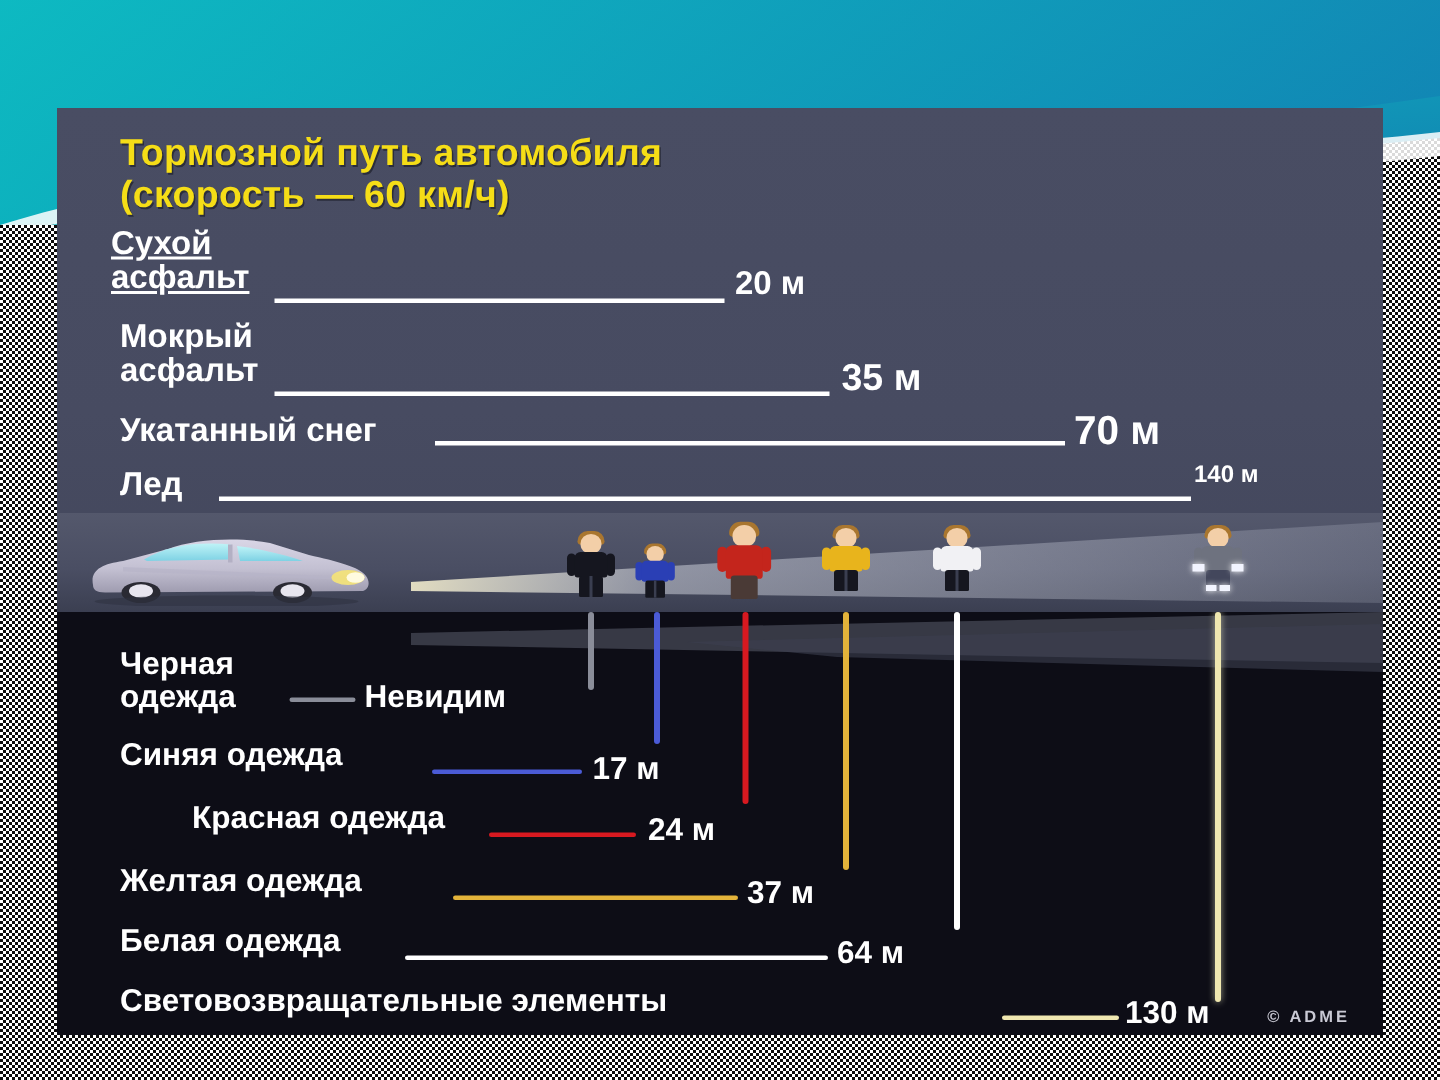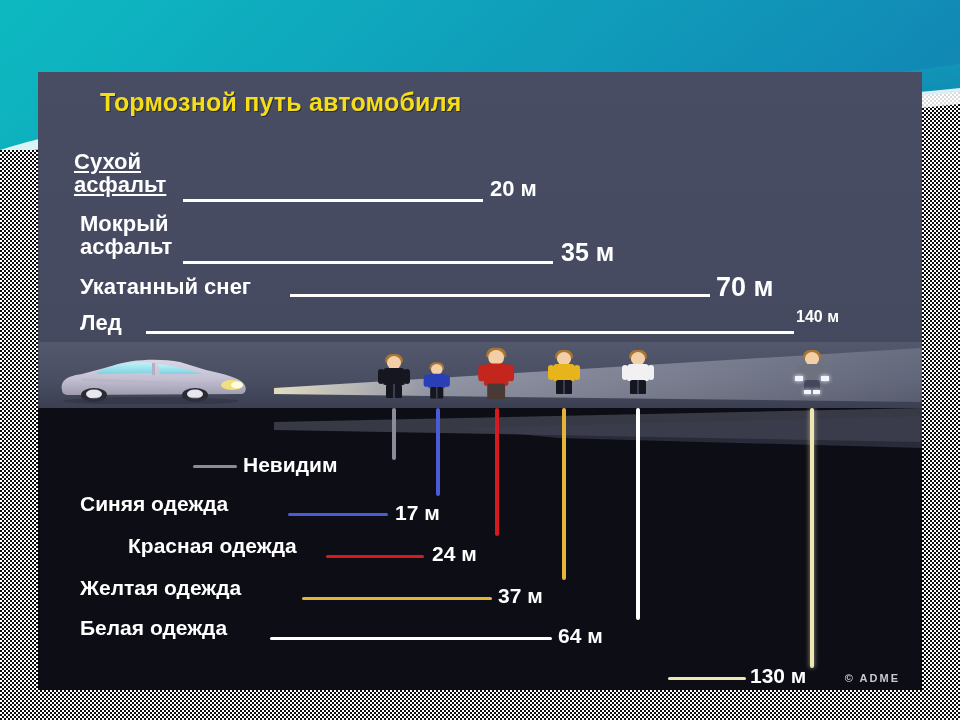--- a/index.html
+++ b/index.html
@@ -39,21 +39,20 @@
   
   .lower{position:absolute;left:0;top:336px;width:884px;height:282px;
          background:#0d0d16;overflow:hidden;}
 
   
   .title{
     position:absolute;left:42px;top:16px;width:700px;
     color:#f5dd17;font-weight:bold;font-size:25px;line-height:1.12;
     letter-spacing:.2px;
     text-shadow:1px 1px 0 #2a2d3b;
-    margin-left:20px;
   }
 
   
   .twoline{position:absolute;color:#fff;font-size:22px;font-weight:bold;line-height:1.06;}
   .twoline .l1{display:block;}
   .twoline .l2{display:block;white-space:nowrap;}
   .road-far{position:absolute;left:0;top:0;width:884px;height:68px;
             background:linear-gradient(180deg,#54586c 0%,#4a4e63 55%,#3a3e50 100%);}
   .car{position:absolute;}
   .ped{position:absolute;width:36px;height:42px;}
@@ -102,20 +101,21 @@
     <path d="M0,0 L960,0 L960,64 C640,112 340,80 120,150 L0,150 Z" fill="url(#tealg2)" opacity="0.75"></path>
     <path d="M0,150 C240,74 620,126 960,88 L960,104 C620,142 250,96 34,150 Z" fill="#ffffff" opacity="0.85"></path>
   </svg>
 
   <div id="card">
 
     <div class="upper"></div>
 
     <div class="title">
       <span>Тормозной путь автомобиля</span><br>
+      <span>(скорость — 60 км/ч)</span>
     </div>
 
     <div class="twoline" style="left:36px;top:78px;text-decoration:underline;">
       <span class="l1">Сухой</span>
       <span class="l2">асфальт</span>
     </div>
     <div style="position:absolute;left:145px;top:127px;width:300px;height:3px;background:#fff;"></div>
     <div class="brow" style="left:452px;top:104px;font-size:22px;">20 м</div>
 
     <div class="twoline" style="left:42px;top:140px;">
@@ -245,39 +245,44 @@
         <path d="M420,20 L884,8 L884,40 L520,30 Z" fill="#3c3f50" opacity="0.6"></path>
       </svg>
 
       <div class="vline" style="left:354px;top:0;height:52px;background:#8a8d99;"></div>
       <div class="vline" style="left:398px;top:0;height:88px;background:#4b5bd6;"></div>
       <div class="vline" style="left:457px;top:0;height:128px;background:#d71920;"></div>
       <div class="vline" style="left:524px;top:0;height:172px;background:#e3b33a;"></div>
       <div class="vline" style="left:598px;top:0;height:212px;background:#ffffff;"></div>
       <div class="vline" style="left:772px;top:0;height:260px;background:#efe7b0;box-shadow:0 0 5px rgba(255,255,210,.6);"></div>
 
+      <div class="btwo" style="left:42px;top:24px;">
+        <span>Черная</span>
+        <span>одежда</span>
+      </div>
       <div class="bleader" style="left:155px;top:57px;width:44px;background:#8a8d99;"></div>
       <div class="bval" style="left:205px;top:45px;">Невидим</div>
 
       <div class="brow" style="left:42px;top:84px;">Синяя одежда</div>
       <div class="bleader" style="left:250px;top:105px;width:100px;background:#4b5bd6;"></div>
       <div class="bval" style="left:357px;top:93px;">17 м</div>
 
       <div class="brow" style="left:42px;top:126px;margin-left:48px;">Красная одежда</div>
       <div class="bleader" style="left:288px;top:147px;width:98px;background:#d71920;"></div>
       <div class="bval" style="left:394px;top:134px;">24 м</div>
 
       <div class="brow" style="left:42px;top:168px;">Желтая одежда</div>
       <div class="bleader" style="left:264px;top:189px;width:190px;background:#e3b33a;"></div>
       <div class="bval" style="left:460px;top:176px;">37 м</div>
 
       <div class="brow" style="left:42px;top:208px;">Белая одежда</div>
       <div class="bleader" style="left:232px;top:229px;width:282px;background:#ffffff;"></div>
       <div class="bval" style="left:520px;top:216px;">64 м</div>
 
+      <div class="brow" style="left:42px;top:248px;">Световозвращательные элементы</div>
       <div class="bleader" style="left:630px;top:269px;width:78px;background:#efe7b0;"></div>
       <div class="bval" style="left:712px;top:256px;">130 м</div>
 
       <div class="credit">© ADME</div>
     </div>
 
   </div>
 </div>
 
 </body></html>

